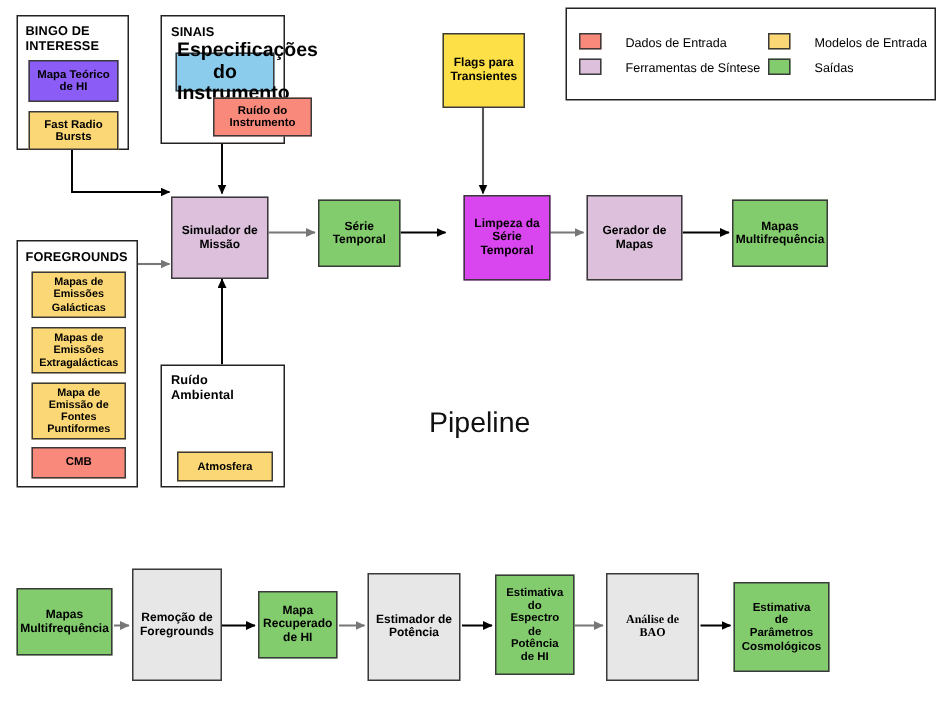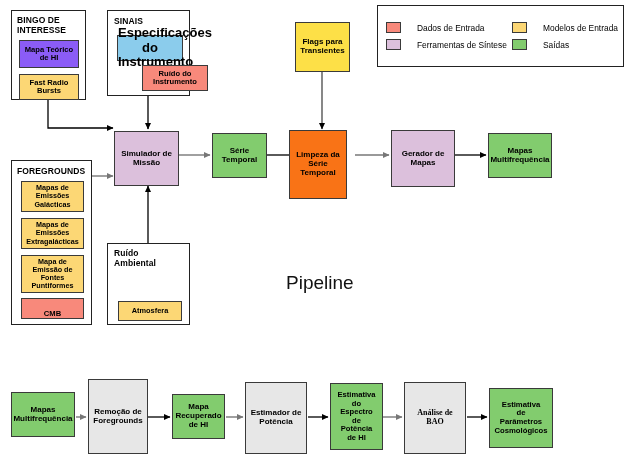--- a/index.html
+++ b/index.html
@@ -148,21 +148,21 @@
       <span style="white-space:pre-line;">Mapas de
 Emissões
 Extragalácticas</span>
     </div>
     <div class="node" style="left:9px;top:94px;width:63px;height:38px;background:#FCD775;font-size:7.2px;">
       <span style="white-space:pre-line;">Mapa de
 Emissão de
 Fontes
 Puntiformes</span>
     </div>
-    <div class="node" style="left:9px;top:137px;width:63px;height:21px;background:#F8897B;font-size:7.6px;align-items:flex-end;">
+    <div class="node" style="left:9px;top:137px;width:63px;height:21px;background:#F8897B;font-size:7.6px;">
       <span style="white-space:pre-line;">CMB</span>
     </div>
   </div>
 
   <div class="grp" style="left:107px;top:243px;width:83px;height:82px;padding-left:44px;">
     <div class="grp-title" style="left:6px;top:4px;white-space:pre-line;">Ruído
 Ambiental</div>
     <div class="node" style="left:10px;top:57px;width:64px;height:20px;background:#FCD775;font-size:7.4px;">
       <span style="white-space:pre-line;">Atmosfera</span>
     </div>
@@ -176,21 +176,21 @@
   <div class="node" style="left:212px;top:133px;width:55px;height:45px;background:#82CC6E;font-size:8px;">
     <span style="white-space:pre-line;">Série
 Temporal</span>
   </div>
 
   <div class="node" style="left:295px;top:22px;width:55px;height:50px;background:#fde047;font-size:8px;">
     <span style="white-space:pre-line;">Flags para
 Transientes</span>
   </div>
 
-  <div class="node" style="left:289px;top:130px;width:58px;height:69px;background:#f97316;font-size:8px;">
+  <div class="node" style="left:309px;top:130px;width:58px;height:57px;background:#d946ef;font-size:8px;">
     <span style="white-space:pre-line;">Limpeza da
 Série
 Temporal</span>
   </div>
 
   <div class="node" style="left:391px;top:130px;width:64px;height:57px;background:#DCC0DC;font-size:8px;">
     <span style="white-space:pre-line;">Gerador de
 Mapas</span>
   </div>
 

